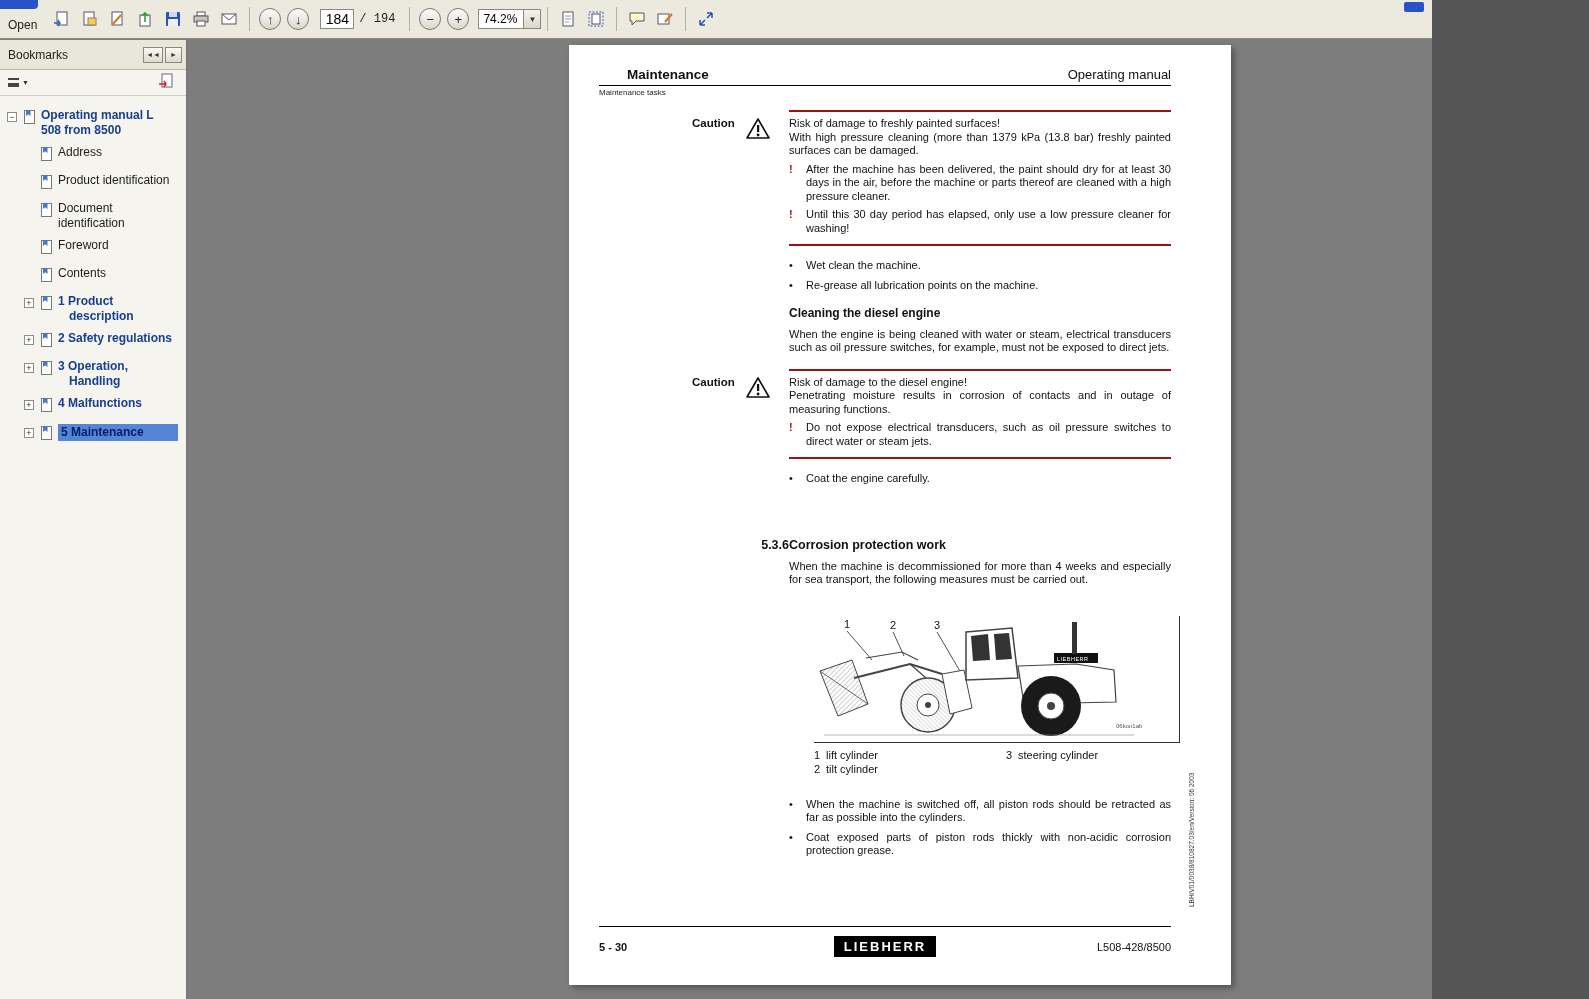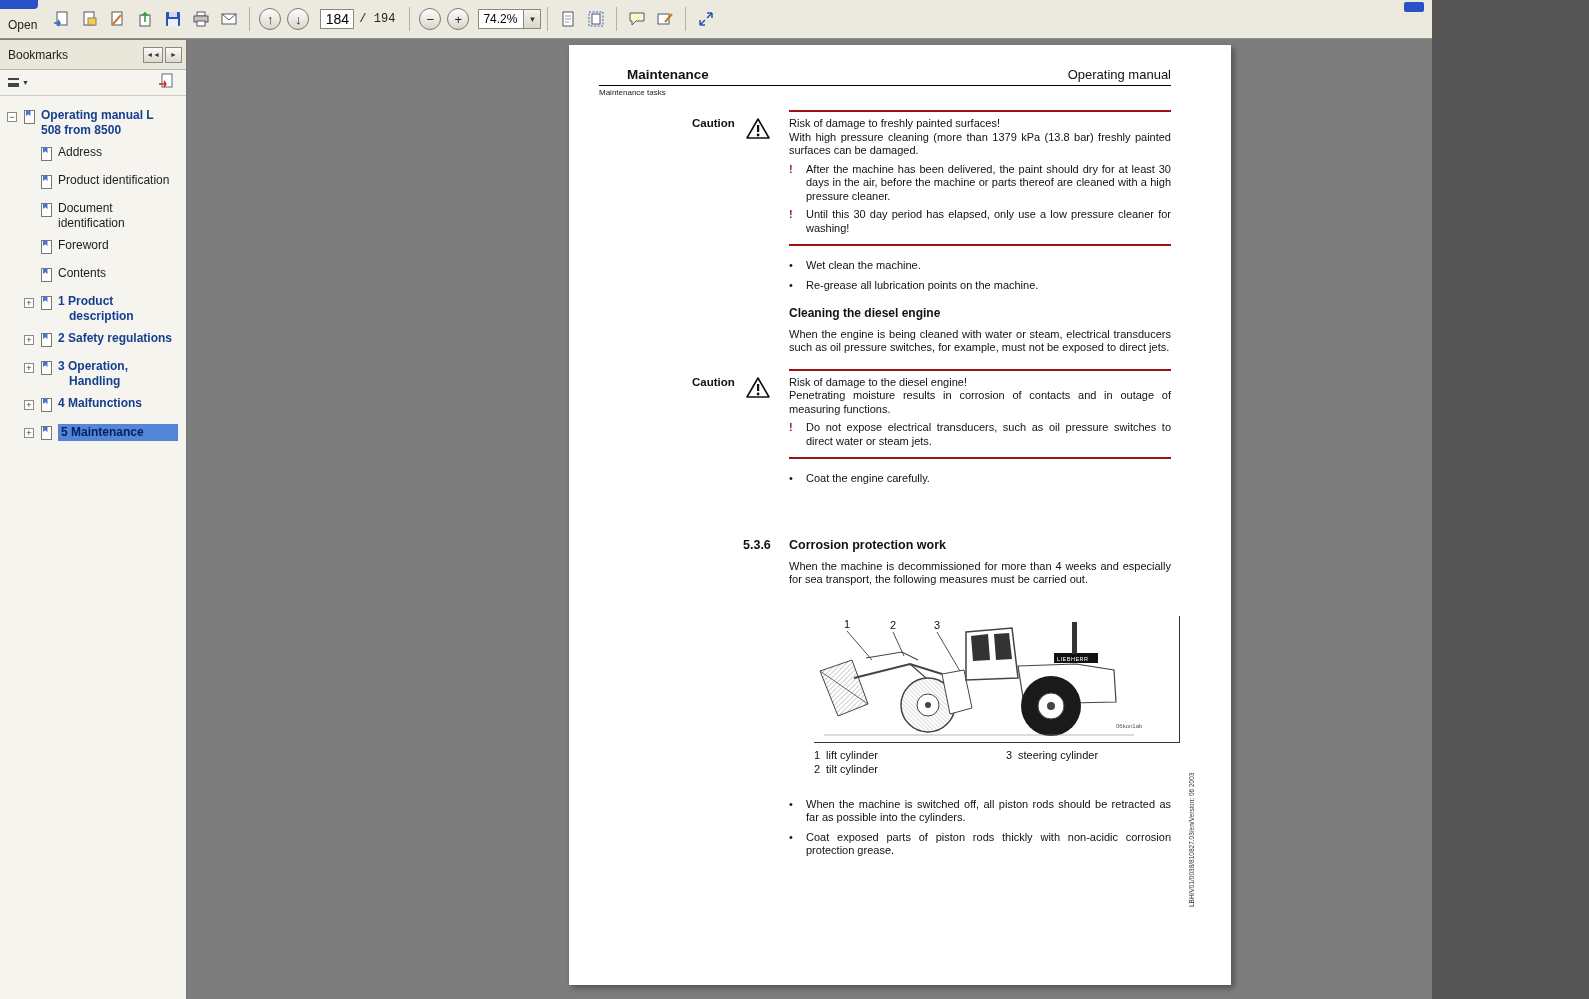--- a/index.html
+++ b/index.html
@@ -80,21 +80,21 @@
   .txt { width: 382px; flex: none; font-size: 11px; line-height: 13.5px; }
   .txt p { text-align: justify; }
   .cbox { border-top: 2px solid #9b1212; border-bottom: 2px solid #9b1212; padding: 5px 0 9px; }
   .warn { display: flex; margin-top: 5px; }
   .wm { flex: none; width: 17px; color: #9b1212; font-weight: bold; }
   .wt { flex: 1; text-align: justify; }
   .bullet { display: flex; margin-bottom: 6px; }
   .bu { flex: none; width: 17px; }
   .bt { flex: 1; text-align: justify; }
   h3.sec { font-size: 12px; font-weight: bold; margin: 15px 0 7px; }
-  .secrow { display: flex; margin-left: 174px; width: 428px; margin-top: 46px; }
+  .secrow { display: flex; margin-left: 174px; width: 428px; margin-top: 46px; text-align: right; }
   .secnum { width: 46px; flex: none; font-size: 12.5px; font-weight: bold; }
   .sechead { font-size: 12.5px; font-weight: bold; }
 
   .figure { margin: 12px 0 0 245px; width: 366px; border-right: 1px solid #333;
     border-bottom: 1px solid #333; }
   .figure svg { display: block; }
   .legend { display: flex; margin: 5px 0 0 245px; width: 366px; font-size: 11px; line-height: 14px; }
   .leg-col1 { width: 192px; }
   .leg-item span.n { display: inline-block; width: 12px; }
   .co { font-size: 11px; fill: #111; font-family: "Liberation Sans", sans-serif; }
@@ -514,20 +514,30 @@
               <span class="bu">•</span>
               <span class="bt">When the machine is switched off, all piston rods should be retracted as far as possible into the cylinders.</span>
             </div>
             <div class="bullet">
               <span class="bu">•</span>
               <span class="bt">Coat exposed parts of piston rods thickly with non-acidic corrosion protection grease.</span>
             </div>
           </div>
         </div>
 
+        <div class="footer">
+          <div class="f-line"></div>
+          <div class="f-row">
+            <span class="f-left">5 - 30</span>
+            <span class="f-center">
+                <span class="logo">LIEBHERR</span>
+              </span>
+            <span class="f-right">L508-428/8500</span>
+          </div>
+        </div>
 
         <div class="sidetext">LBH/V01/0038/810827.03/en/Version: 06 2003</div>
 
       </div>
     </div>
 
   </div>
 </div>
 
 </body></html>

